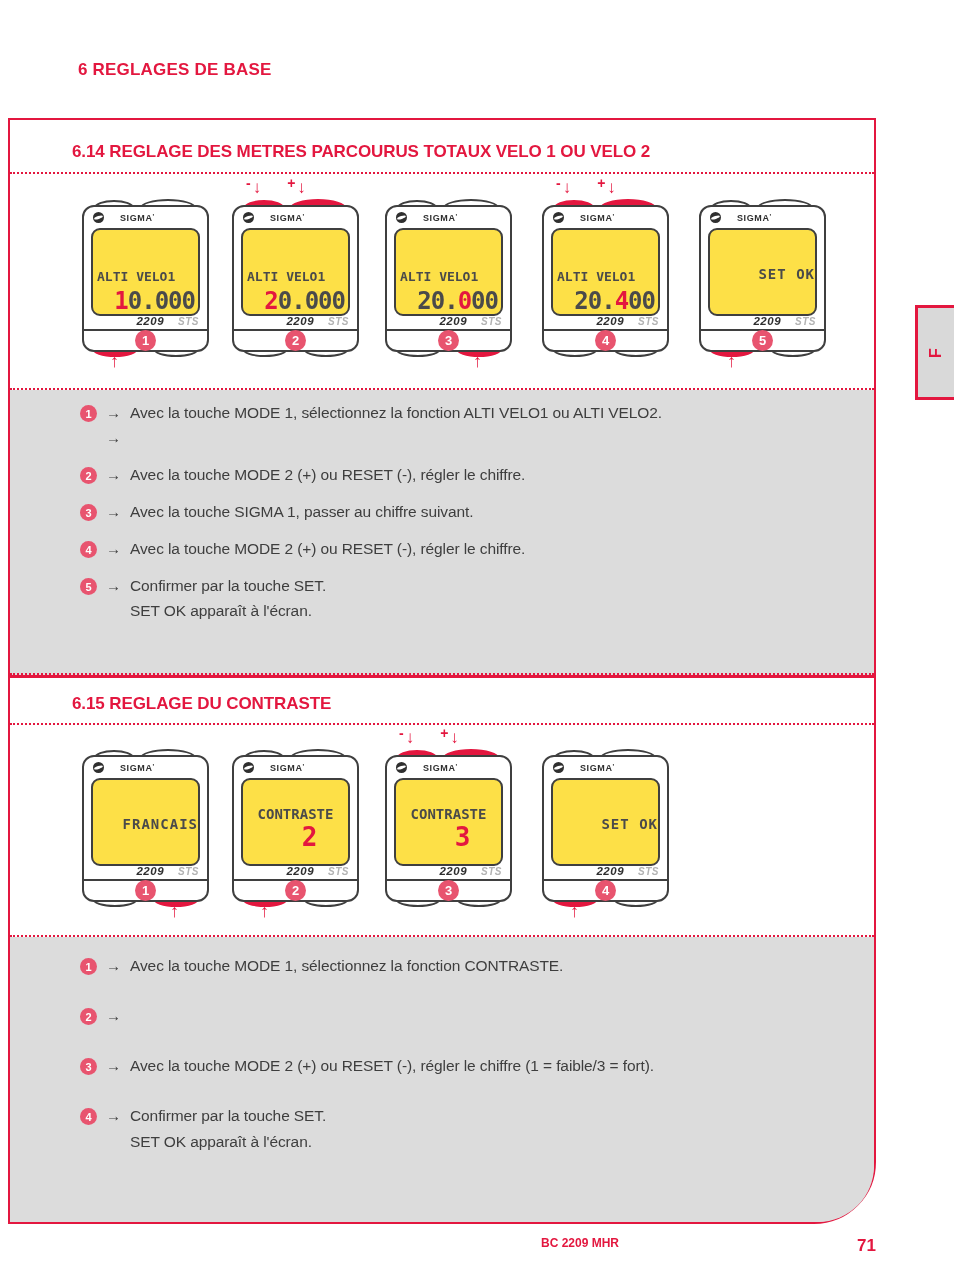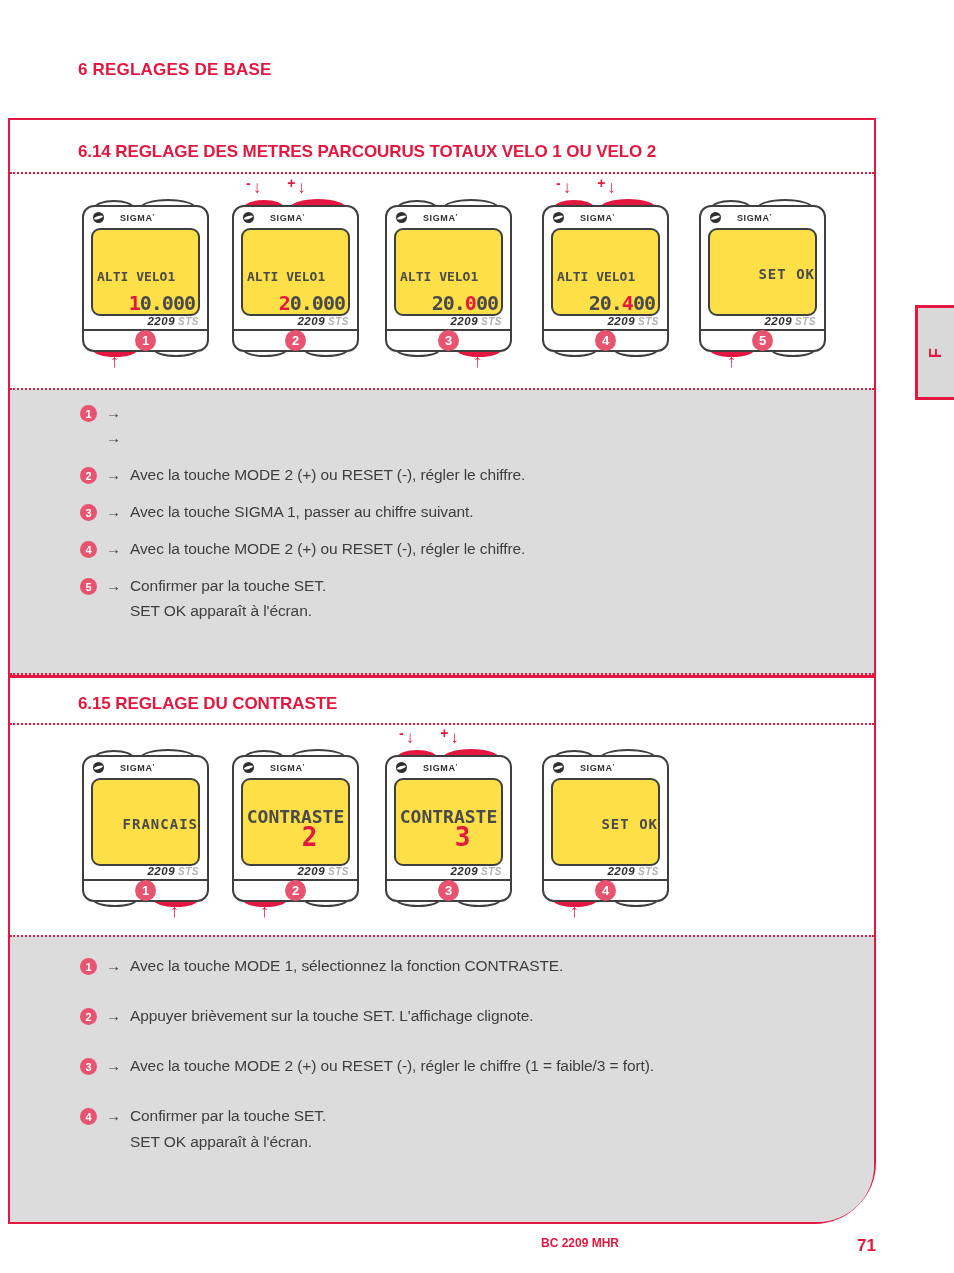--- a/index.html
+++ b/index.html
@@ -12,21 +12,21 @@
   }
   *{box-sizing:border-box;margin:0;padding:0;}
   html,body{background:#ffffff;}
   body{width:954px;height:1273px;position:relative;font-family:"Liberation Sans",sans-serif;overflow:hidden;}
 
   .chapter-title{position:absolute;left:78px;top:60px;font-size:17px;font-weight:bold;color:var(--red);letter-spacing:.2px;}
 
   
   .panel{position:absolute;left:8px;top:118px;width:868px;height:1106px;border:2px solid var(--red);
          border-radius:0 0 62px 0;background:#fff;}
-  .section-title{position:absolute;left:68px;font-size:17px;font-weight:bold;color:var(--red);letter-spacing:-.1px;}
+  .section-title{position:absolute;left:62px;font-size:17px;font-weight:bold;color:var(--red);letter-spacing:-.1px;}
   .dotted{position:absolute;left:0;width:100%;border-top:2px dotted var(--red);}
   .gray{position:absolute;left:0;width:100%;height:285px;background:var(--gray);}
   .gray1{top:270px;border-bottom:2px dotted var(--red);}
   .divider{position:absolute;left:0;top:555px;width:100%;height:3px;background:var(--red);}
   .gray2{top:817px;border-radius:0 0 56px 0;}
 
   
   .step{display:flex;align-items:flex-start;padding-left:70px;line-height:20px;}
   .step-num{flex:none;width:17px;height:17px;margin:2px 9px 0 0;border-radius:50%;background:var(--pink);
             color:#fff;font-size:11px;font-weight:bold;display:flex;align-items:center;justify-content:center;}
@@ -55,26 +55,26 @@
   .sigma{position:absolute;top:7px;left:11px;display:flex;align-items:center;gap:16px;z-index:2;}
   .sigma-circle{width:11px;height:11px;border-radius:50%;background:#2f2f2f;position:relative;overflow:hidden;}
   .sigma-circle::after{content:"";position:absolute;left:1px;top:4px;width:9px;height:3px;background:#fff;
                        border-radius:50%;transform:rotate(-18deg);}
   .sigma-text{font-size:9px;font-weight:bold;color:#2f2f2f;letter-spacing:.6px;}
   .sigma-text::after{content:"'";font-size:7px;vertical-align:top;}
   .screen{position:absolute;left:9px;right:9px;top:23px;height:88px;border:2px solid var(--devline);border-radius:9px;
           z-index:2;font-family:"DejaVu Sans Mono",monospace;color:var(--lcd);overflow:hidden;background:#fde047;}
   .screen .l1{position:absolute;font-weight:bold;white-space:nowrap;}
   .scr-alti .l1{left:4px;bottom:30px;font-size:13px;}
-  .scr-alti .big{position:absolute;right:3px;bottom:1px;font-size:20px;font-weight:bold;line-height:1;letter-spacing:-1px;}
+  .scr-alti .big{position:absolute;right:3px;bottom:1px;font-size:24px;font-weight:bold;line-height:1;letter-spacing:-1px;}
   .big .red,.screen .digit{color:var(--red);}
   .scr-center .l1{left:0;right:0;top:36px;text-align:right;font-size:14px;letter-spacing:1px;}
-  .scr-contrast .l1{left:0;right:0;top:26px;text-align:center;font-size:18px;}
+  .scr-contrast .l1{left:0;right:0;top:26px;text-align:center;font-size:14px;}
   .scr-contrast .digit{position:absolute;left:56%;top:44px;font-size:26px;font-weight:bold;line-height:1;}
-  .model{position:absolute;top:110px;right:10px;z-index:2;display:flex;gap:3px;align-items:baseline;font-style:italic;text-align:center;}
+  .model{position:absolute;top:110px;right:10px;z-index:2;display:flex;gap:14px;align-items:baseline;font-style:italic;text-align:center;}
   .model-num{font-size:11.5px;font-weight:bold;color:#2f2f2f;letter-spacing:.5px;}
   .model-sts{font-size:10px;font-weight:bold;color:#b3b3b3;letter-spacing:.5px;}
   .divline{position:absolute;left:2px;right:2px;top:124px;border-top:2px solid var(--devline);z-index:1;}
   .dev-circle{position:absolute;top:125px;left:53px;width:21px;height:21px;border-radius:50%;background:var(--pink);
               color:#fff;font-weight:bold;font-size:13px;display:flex;align-items:center;justify-content:center;z-index:3;}
   .up-arrow{position:absolute;top:147px;color:var(--red);font-weight:bold;font-size:18px;line-height:1;z-index:0;}
   .up-arrow.pos-left{left:28px;}
   .up-arrow.pos-right{right:30px;}
   .top-keys{position:absolute;top:-28px;left:14px;display:flex;gap:26px;color:var(--red);font-weight:bold;z-index:0;}
   .key{display:flex;align-items:flex-start;gap:2px;}
@@ -231,20 +231,21 @@
     <div class="dev-circle">5</div>
     <div class="up-arrow pos-left">↑</div>
   </div>
 
   <div class="dotted" style="top:268px"></div>
 
   <div class="gray gray1">
     <div class="step first">
       <span class="step-num">1</span>
       <span class="step-arrow"></span>
+      <span class="step-text">Avec la touche MODE 1, sélectionnez la fonction ALTI VELO1 ou ALTI VELO2.</span>
     </div>
     <div class="step cont">
       <span class="step-num ghost"></span>
       <span class="step-arrow"></span>
     </div>
     <div class="step nxt">
       <span class="step-num">2</span>
       <span class="step-arrow"></span>
       <span class="step-text">Avec la touche MODE 2 (+) ou RESET (-), régler le chiffre.</span>
     </div>
@@ -378,21 +379,20 @@
 
   <div class="gray gray2">
     <div class="step first">
       <span class="step-num">1</span>
       <span class="step-arrow"></span>
       <span class="step-text">Avec la touche MODE 1, sélectionnez la fonction CONTRASTE.</span>
     </div>
     <div class="step nxt">
       <span class="step-num">2</span>
       <span class="step-arrow"></span>
-      <span class="step-text">Appuyer brièvement sur la touche SET. L'affichage clignote.</span>
     </div>
     <div class="step nxt">
       <span class="step-num">3</span>
       <span class="step-arrow"></span>
       <span class="step-text">Avec la touche MODE 2 (+) ou RESET (-), régler le chiffre (1 = faible/3 = fort).</span>
     </div>
     <div class="step nxt">
       <span class="step-num">4</span>
       <span class="step-arrow"></span>
       <span class="step-text">Confirmer par la touche SET.</span>

